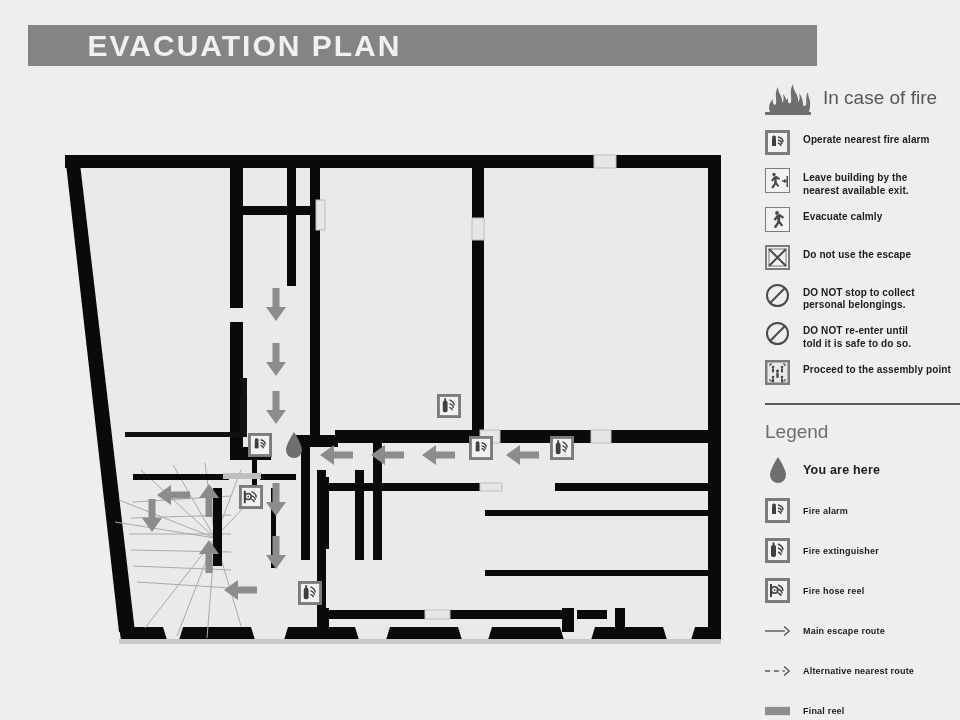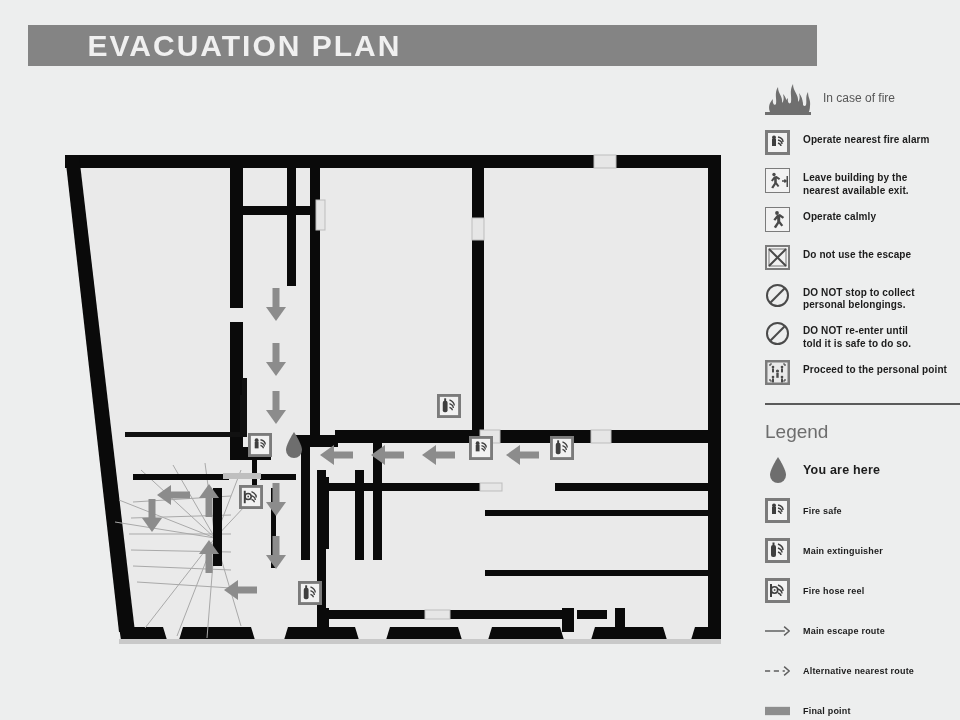--- a/index.html
+++ b/index.html
@@ -20,21 +20,21 @@
   .title-banner .t{
     color:#f0f0f0;font-size:30px;font-weight:bold;letter-spacing:2px;
     transform:translateX(-178px);
   }
 
   
   .side{position:absolute;left:765px;top:78px;width:200px;}
   .side-head{
     display:flex;align-items:center;gap:12px;height:40px;
   }
-  .side-head .htext{font-size:12px;color:#575757;}
+  .side-head .htext{font-size:19px;color:#575757;}
   .fire-list{margin-top:12px;}
   .li{display:flex;align-items:flex-start;gap:13px;margin-bottom:9px;min-height:29px;}
   .li .lbl{font-size:10px;color:#1c1c1c;font-weight:bold;line-height:1.28;padding-top:4px;letter-spacing:.1px;}
   .divider{height:2px;background:#5a5a5a;width:196px;margin:14px 0 0 0;}
   .legend-title{font-size:19px;color:#6d6d6d;margin:16px 0 14px 0;}
   .lg{display:flex;align-items:center;gap:13px;margin-bottom:14px;min-height:26px;}
   .lg .lbl{font-size:9px;color:#1c1c1c;font-weight:bold;letter-spacing:.2px;}
   .lg.big .lbl{font-size:12.5px;}
 
   
@@ -401,21 +401,21 @@
           <span class="lbl">Leave building by the<br>nearest available exit.</span>
         </div>
         <div class="li">
           <span class="ico">
             <svg width="25" height="25" viewBox="0 0 25 25">
               <rect width="25" height="25" fill="#f2f2f2" stroke="#7b7b7b" stroke-width="2"></rect>
         <circle cx="12" cy="6" r="1.9" fill="#4a4a4a"></circle>
         <path d="M12 8 l-3.6 4.6 l1.8 1.2 l2 -2.4 l0 3.6 l-3.4 5 l2.2 1.2 l3 -4.6 l2.4 3 l1.8 -1.4 l-3 -4 l0 -4.2 l2.6 1.8 l1.3 -1.8 l-4.2 -2.9z" fill="#4a4a4a"></path>
             </svg>
           </span>
-          <span class="lbl">Operate calmly</span>
+          <span class="lbl">Evacuate calmly</span>
         </div>
         <div class="li">
           <span class="ico">
             <svg width="25" height="25" viewBox="0 0 25 25">
               <rect x="1" y="1" width="23" height="23" fill="#f2f2f2" stroke="#7b7b7b" stroke-width="2"></rect>
         <rect x="4" y="4" width="17" height="17" fill="none" stroke="#8a8a8a" stroke-width="1.2"></rect>
         <line x1="4" y1="4" x2="21" y2="21" stroke="#4a4a4a" stroke-width="2"></line>
         <line x1="21" y1="4" x2="4" y2="21" stroke="#4a4a4a" stroke-width="2"></line>
             </svg>
           </span>
@@ -457,21 +457,21 @@
                 <rect x="11.3" y="12.8" width="2.4" height="5"></rect>
         </g>
         <g stroke="#4a4a4a" stroke-width="1.2" fill="none">
           <path d="M5 4 h2 M5 4 v2"></path>
                 <path d="M20 4 h-2 M20 4 v2"></path>
           <path d="M5 21 h2 M5 21 v-2"></path>
                 <path d="M20 21 h-2 M20 21 v-2"></path>
         </g>
             </svg>
           </span>
-          <span class="lbl">Proceed to the personal point</span>
+          <span class="lbl">Proceed to the assembly point</span>
         </div>
       </div>
 
     <div class="divider"></div>
 
     <div class="legend-title">Legend</div>
 
     <div id="legend-list">
         <div class="lg big">
           <span class="drop">
@@ -486,35 +486,35 @@
             <svg width="25" height="25" viewBox="0 0 25 25">
               <rect width="25" height="25" fill="#7b7b7b"></rect>
               <rect x="3" y="3" width="19" height="19" fill="#f2f2f2"></rect>
         <path d="M7 9 h4 v7 h-4z" fill="#3f3f3f"></path>
               <circle cx="9" cy="7.5" r="2" fill="#3f3f3f"></circle>
         <path d="M13 7 q5 1 5 5" stroke="#3f3f3f" stroke-width="1.4" fill="none"></path>
         <path d="M13 10 q4 1 4 4" stroke="#3f3f3f" stroke-width="1.4" fill="none"></path>
         <path d="M13 13 q3 1 3 3" stroke="#3f3f3f" stroke-width="1.4" fill="none"></path>
             </svg>
           </span>
-          <span class="lbl">Fire safe</span>
+          <span class="lbl">Fire alarm</span>
         </div>
         <div class="lg">
           <span class="ico">
             <svg width="25" height="25" viewBox="0 0 25 25">
               <rect width="25" height="25" fill="#7b7b7b"></rect>
               <rect x="3" y="3" width="19" height="19" fill="#f2f2f2"></rect>
         <rect x="6" y="7" width="5" height="12" rx="2" fill="#3f3f3f"></rect>
               <rect x="7.5" y="4.5" width="2" height="3" fill="#3f3f3f"></rect>
         <path d="M13 6 q5 2 5 6" stroke="#3f3f3f" stroke-width="1.4" fill="none"></path>
         <path d="M13 10 q4 1.5 4 4.5" stroke="#3f3f3f" stroke-width="1.4" fill="none"></path>
         <path d="M13 14 q3 1 3 3" stroke="#3f3f3f" stroke-width="1.4" fill="none"></path>
             </svg>
           </span>
-          <span class="lbl">Main extinguisher</span>
+          <span class="lbl">Fire extinguisher</span>
         </div>
         <div class="lg">
           <span class="ico">
             <svg width="25" height="25" viewBox="0 0 25 25">
               <rect width="25" height="25" fill="#7b7b7b"></rect>
               <rect x="3" y="3" width="19" height="19" fill="#f2f2f2"></rect>
         <rect x="5" y="6" width="2" height="13" fill="#3f3f3f"></rect>
               <circle cx="9.5" cy="12" r="3.2" fill="none" stroke="#3f3f3f" stroke-width="1.6"></circle>
         <rect x="8.8" y="11.2" width="1.6" height="1.6" fill="#3f3f3f"></rect>
         <path d="M13 7 q5 2 5 6" stroke="#3f3f3f" stroke-width="1.4" fill="none"></path>
@@ -541,18 +541,18 @@
             </svg>
           </span>
           <span class="lbl">Alternative nearest route</span>
         </div>
         <div class="lg">
           <span class="sample-wrap">
             <svg width="30" height="10" viewBox="0 0 30 10">
               <rect width="30" height="10" fill="#8d8d8d"></rect>
             </svg>
           </span>
-          <span class="lbl">Final point</span>
+          <span class="lbl">Final reel</span>
         </div>
       </div>
   </div>
 
 </div>
 
 </body></html>

